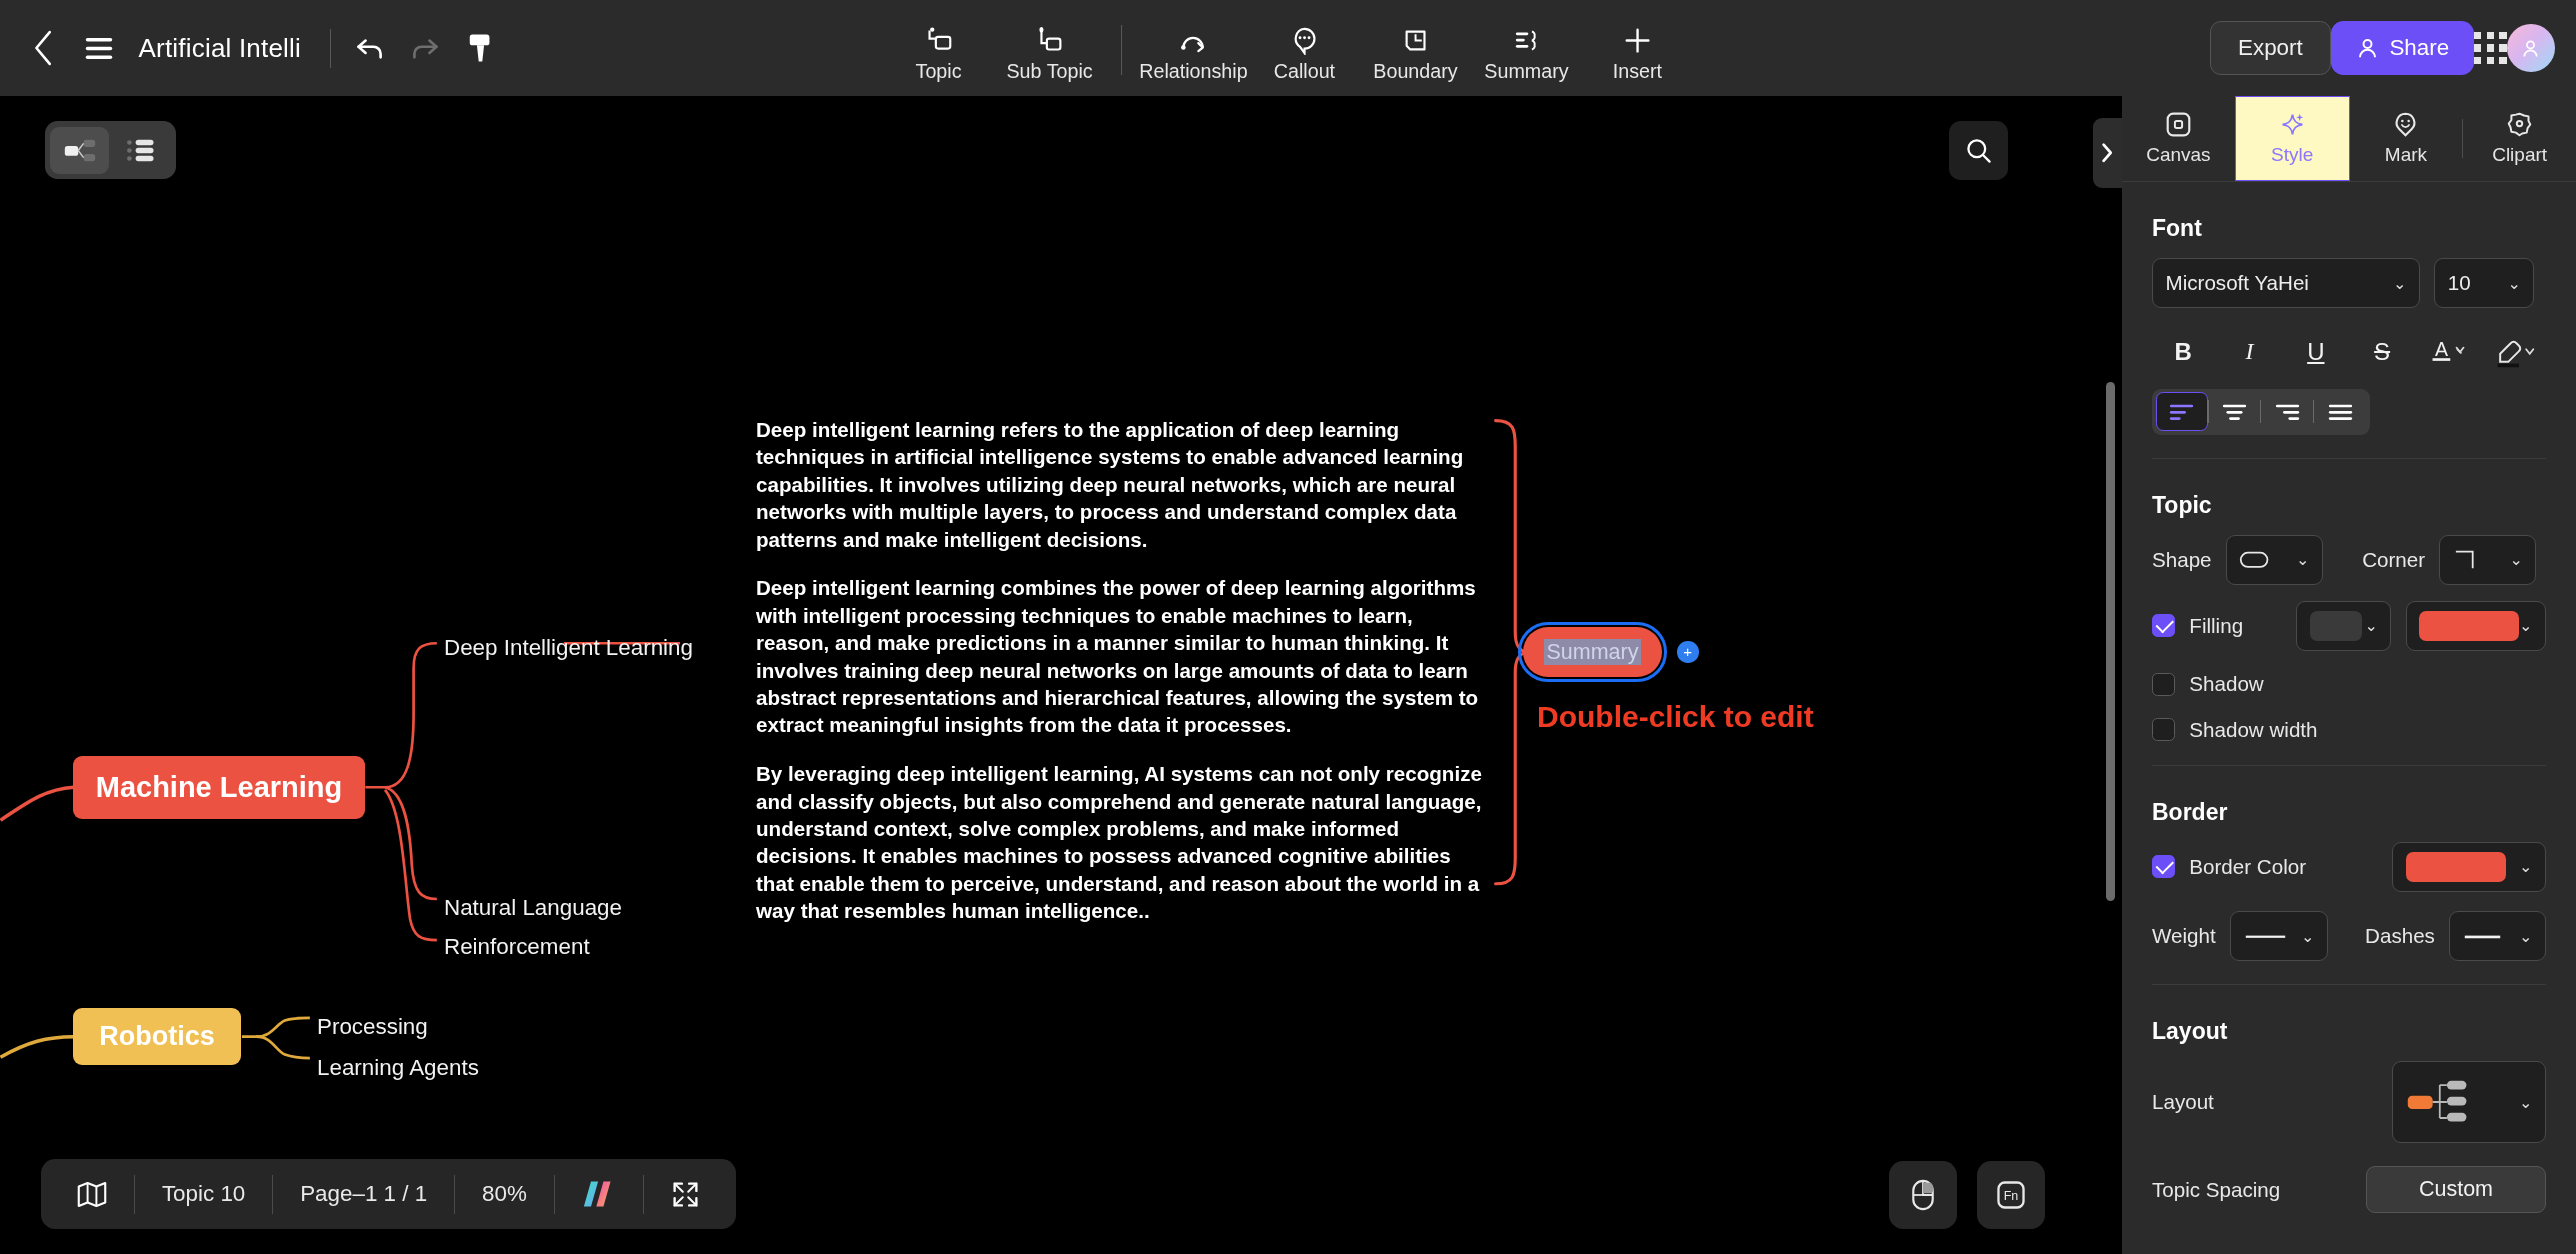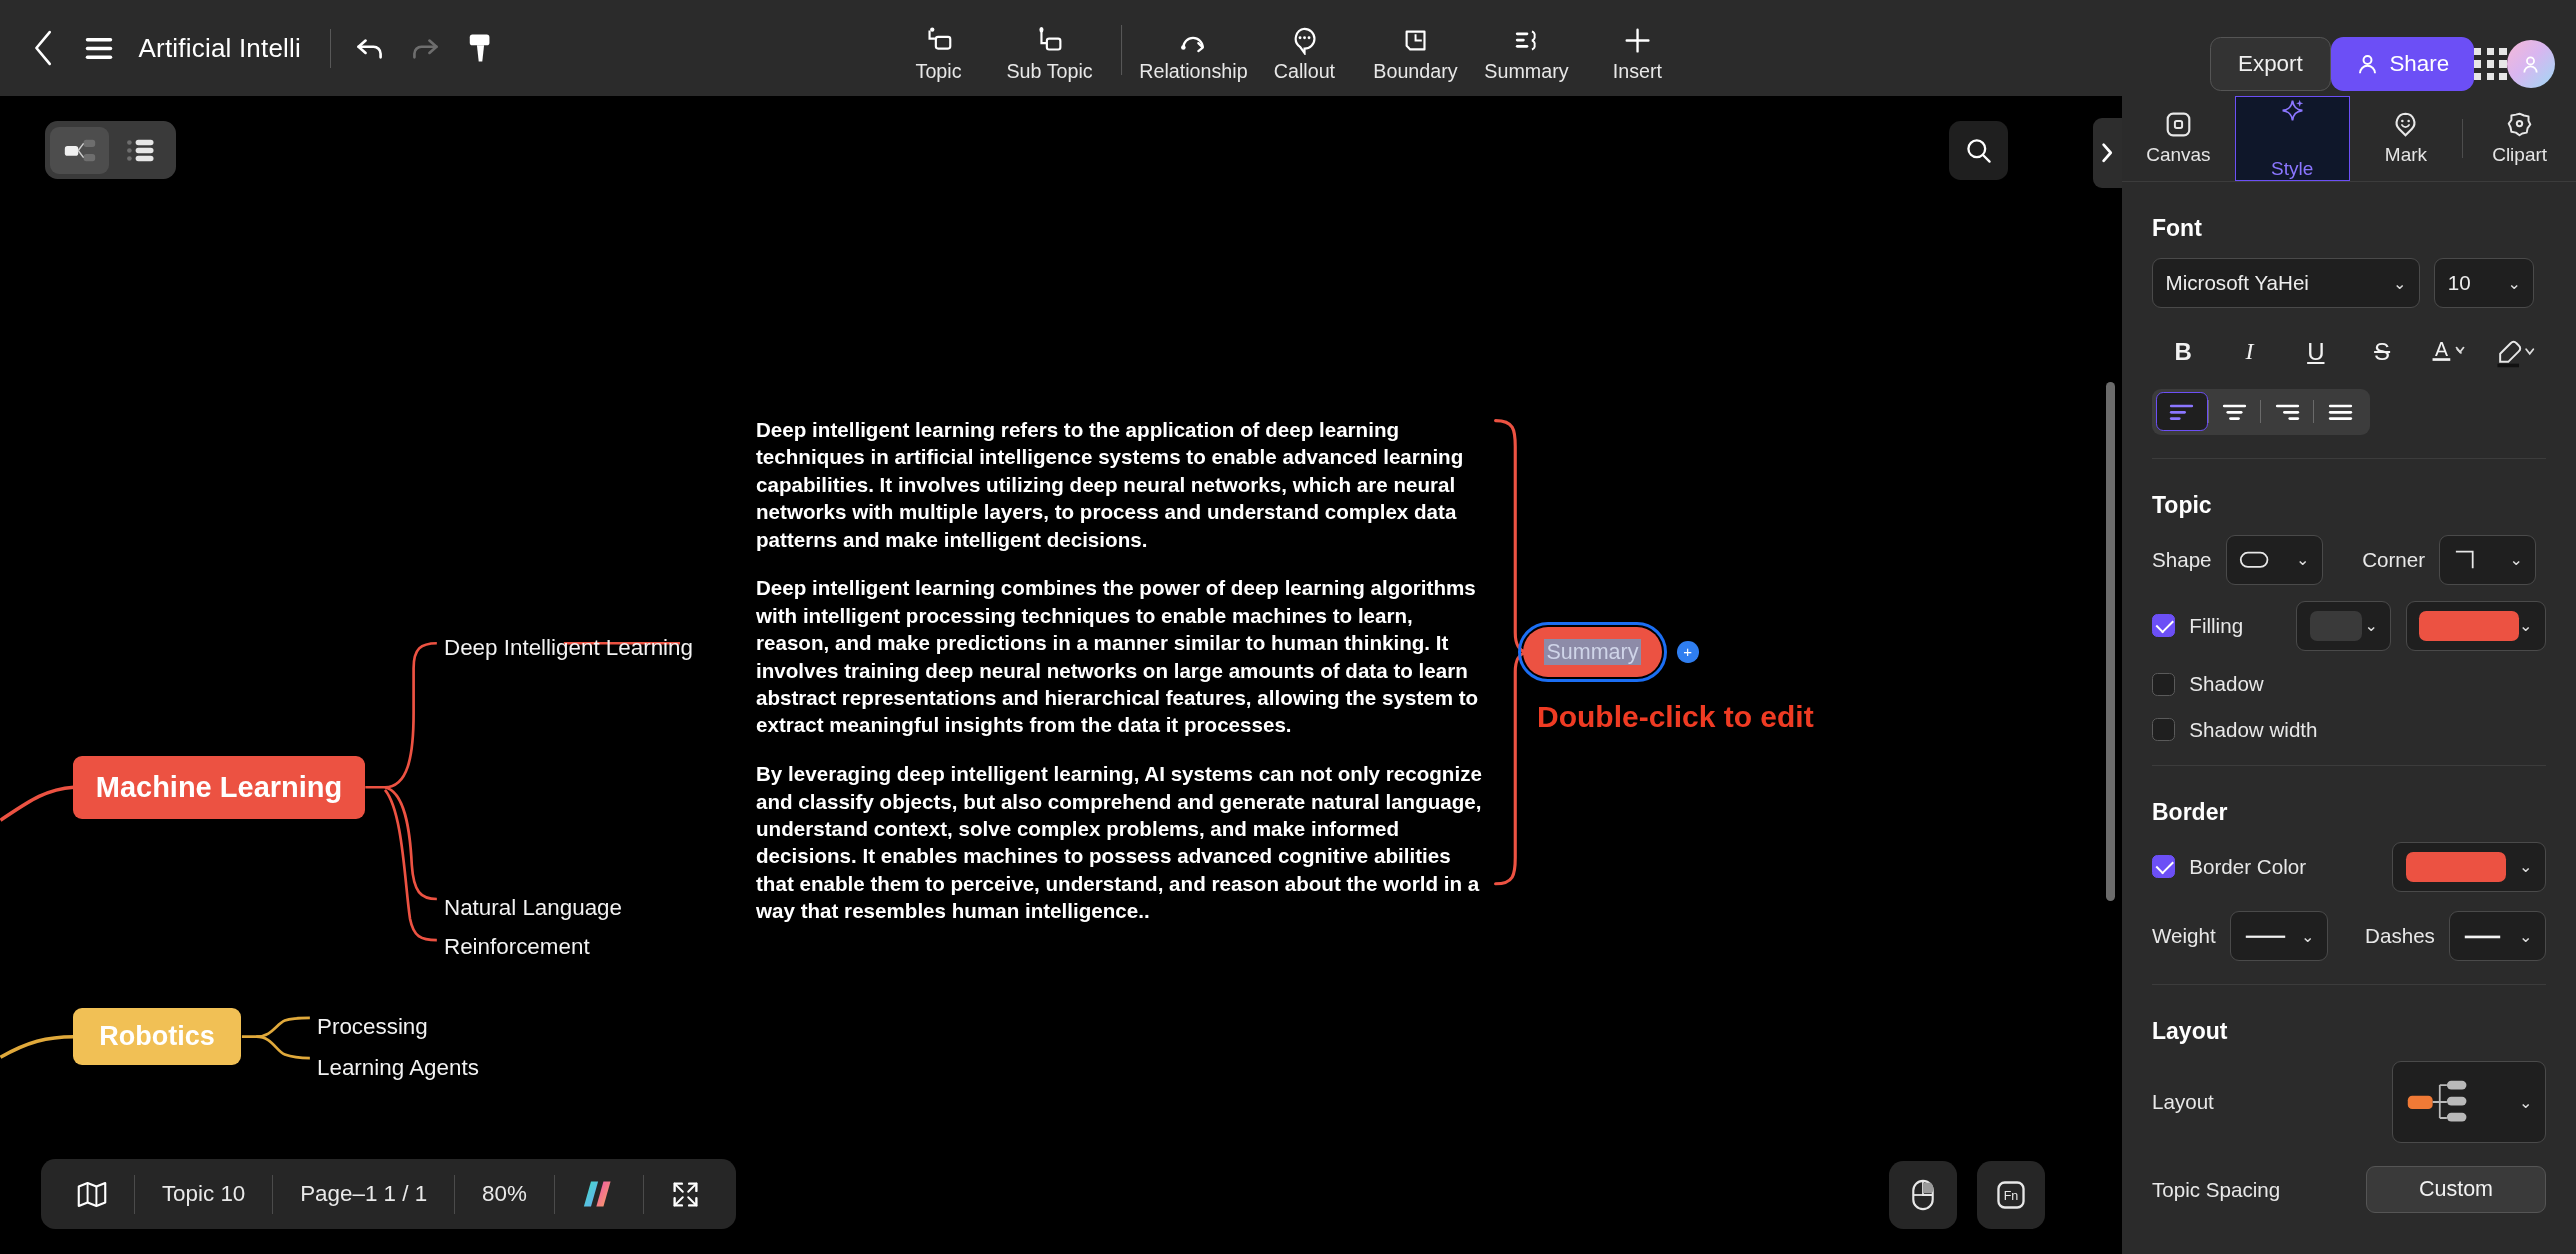--- a/index.html
+++ b/index.html
@@ -35,21 +35,21 @@
   }
   .tool {
     display:flex; flex-direction:column; align-items:center; justify-content:flex-end;
     width: 111px; cursor:pointer; gap: 5.4px; padding-bottom: 3.6px;
   }
   .tool .tl { color:#e8e8e8; font-size: 19.7px; white-space:nowrap; }
   .tool .ic { height: 30px; display:flex; align-items:center; justify-content:center; }
   .tooldiv { width:0.9px; height:50px; background:#5a5a5a; margin: 0 16px 12.5px 16px; }
 
   .hdr-right {
-    position:absolute; right: 21.5px; top:16px; height:96px;
+    position:absolute; right: 21.5px; top:0; height:96px;
     display:flex; align-items:center; gap: 0;
   }
   .btn-export {
     height: 54px; padding: 0 27px; border:0.9px solid #555; border-radius: 10.7px;
     color:#f0f0f0; font-size: 22.4px; display:flex; align-items:center; cursor:pointer;
     background: #333;
   }
   .btn-share {
     height: 54px; padding: 0 25px; border-radius: 12.5px; background:#6c4ff6;
     color:#fff; font-size: 22.4px; display:flex; align-items:center; gap:10.7px; cursor:pointer;
@@ -160,21 +160,21 @@
   .rpanel {
     position:absolute; right:0; top: 96px; width: 454px; height: 1158px;
     background:#2b2b2b;
   }
   .rtabs { display:flex; align-items:stretch; height: 86px; border-bottom:0.9px solid #3c3c3c; }
   .rtab {
     flex:1; display:flex; flex-direction:column; align-items:center; justify-content:center;
     gap:5.4px; cursor:pointer; position:relative;
   }
   .rtab .lb { font-size:19px; color:#e5e5e5; }
-  .rtab.active { background:#0f172a; border:0.9px solid #6c4ff6;justify-content:space-between; }
+  .rtab.active { background:#fef9c3; border:0.9px solid #6c4ff6; }
   .rtab.active .lb { color:#8b76ff; }
   .rtab-div { width:0.9px; height:39px; background:#4d4d4d; align-self:center; }
 
   .sec { padding: 0 30px; }
   .sec-title { color:#fff; font-size:23px; font-weight:700; margin: 33px 0 16px 0; }
   .sec-hr { height:0.9px; background:#3c3c3c; margin: 23px 0 0 0; }
 
   .ctl {
     background:#1f1f1f; border:0.9px solid #4a4a4a; border-radius:9px;
     height: 50px; display:flex; align-items:center; justify-content:space-between;

